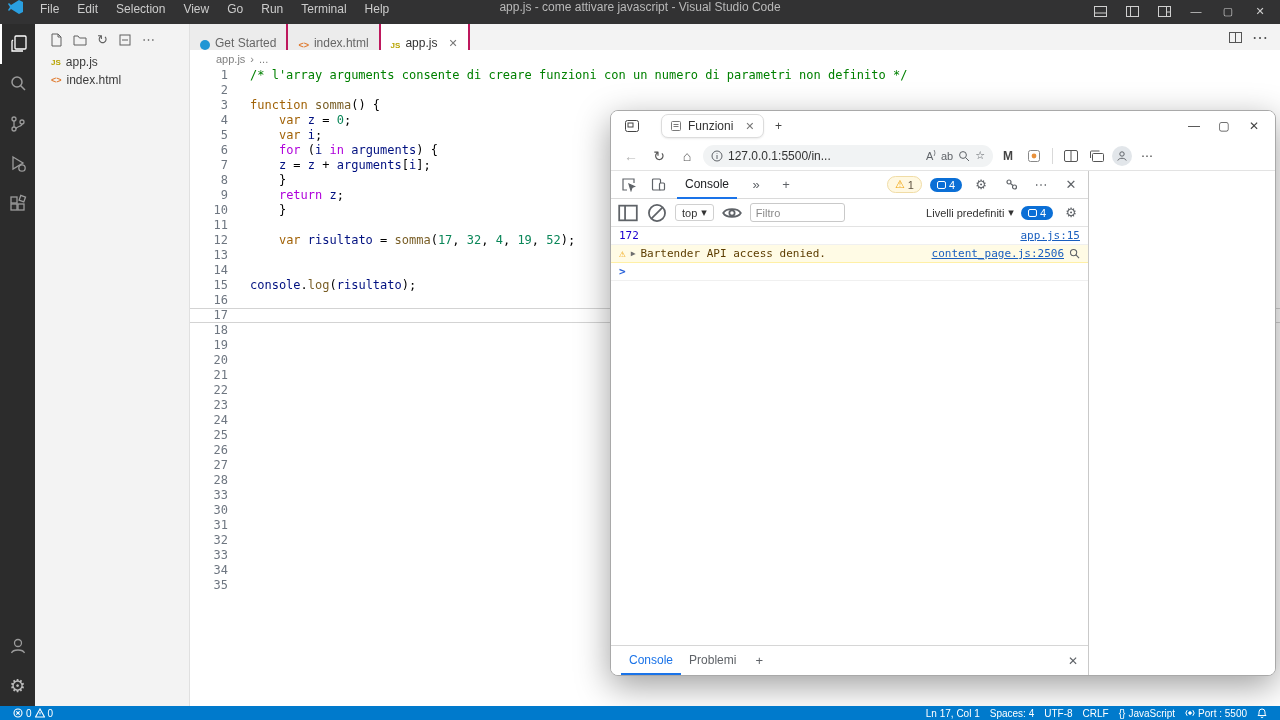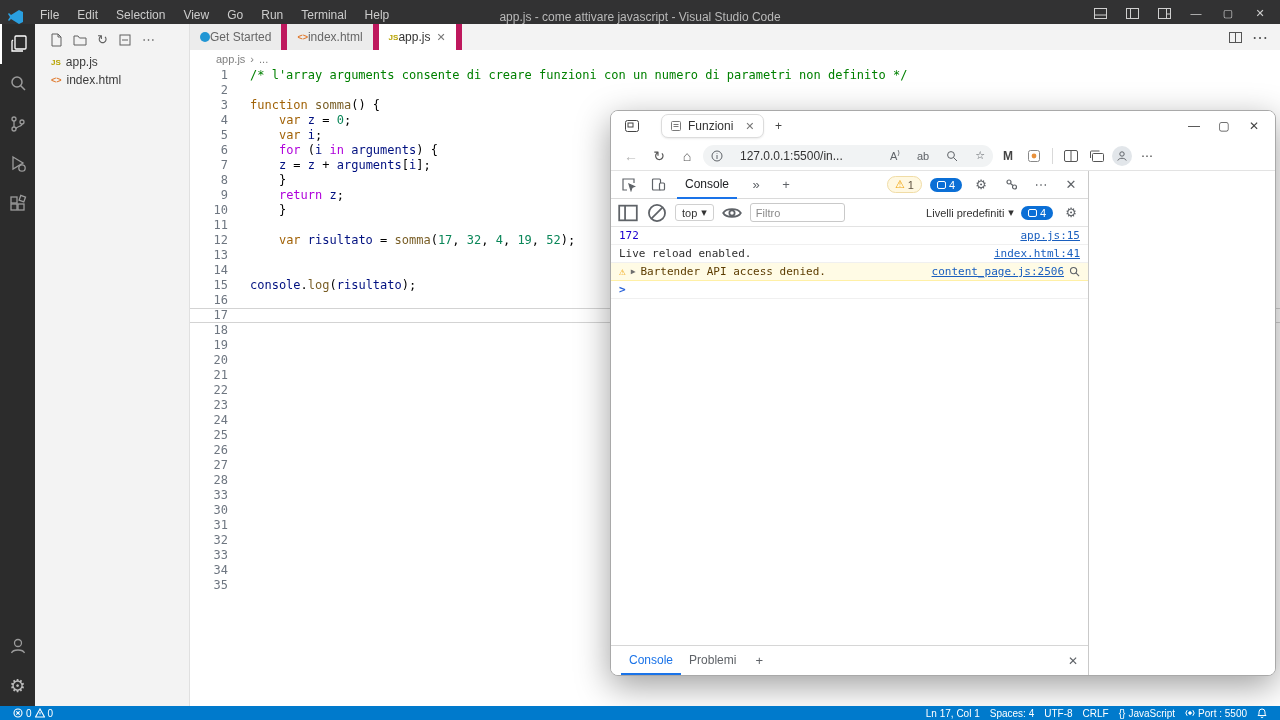--- a/index.html
+++ b/index.html
@@ -1,20 +1,20 @@
 <!DOCTYPE html>
 <html><head>
 <meta charset="utf-8">
 <style>
   * { margin:0; padding:0; box-sizing:border-box; }
   html,body { width:1280px; height:720px; overflow:hidden; font-family:"Liberation Sans",sans-serif; background:#fff; }
   .ic { display:inline-flex; align-items:center; justify-content:center; line-height:1; }
 
   
-  #titlebar { position:absolute; left:0; top:0; width:1280px; height:24px; background:#323233; display:flex; align-items:flex-end; color:#cccccc; font-size:12px; z-index:5; }
+  #titlebar { position:absolute; left:0; top:0; width:1280px; height:24px; background:#323233; display:flex; align-items:flex-start; color:#cccccc; font-size:12px; z-index:5; }
   #vscode-logo { width:16px; height:14px; margin:0 8px 0 8px; }
   #menu-items { display:flex; gap:2px; }
   .menu-item { padding:2px 8px; color:#cccccc; cursor:default; }
   #win-title { position:absolute; left:0; right:0; text-align:center; color:#b9b9b9; pointer-events:none; font-size:12px; }
   #titlebar-controls { margin-left:auto; display:flex; align-items:center; gap:4px; z-index:2; padding-right:6px; }
   .tb-ctrl { width:28px; height:22px; color:#cfcfcf; font-size:11px; display:flex; align-items:center; justify-content:center; }
 
   
   #activitybar { position:absolute; left:0; top:24px; width:35px; height:682px; background:#2c2c2c; display:flex; flex-direction:column; align-items:center; z-index:3; }
   .act-item { width:35px; height:40px; display:flex; align-items:center; justify-content:center; color:#9b9b9b; }
@@ -28,21 +28,21 @@
   #sidebar-actions { display:flex; align-items:center; gap:10px; padding:8px 10px 6px 14px; color:#616161; }
   #sidebar-actions svg { width:14px; height:14px; }
   .sb-glyph { font-size:13px; color:#616161; }
   .file-row { display:flex; align-items:center; gap:5px; height:18px; padding-left:16px; font-size:12px; color:#3b3b3b; cursor:default; }
   .badge-js { font-size:8px; font-weight:bold; color:#b7a300; }
   .badge-html { font-size:9px; font-weight:bold; color:#e07a2e; }
 
   
   #editor { position:absolute; left:190px; top:24px; width:1090px; height:682px; background:#ffffff; z-index:1; }
   #tabbar { height:26px; background:#f3f3f3; display:flex; align-items:stretch; }
-  .tab { display:flex; align-items:center; padding:0 10px; font-size:12px; color:#666; background:#ececec; border-right:6px solid #be185d; }
+  .tab { display:flex; align-items:flex-end; gap:5px; padding:0 10px; font-size:12px; color:#666; background:#ececec; border-right:2px solid #be185d; }
   .tab.active { background:#ffffff; color:#333; }
   .tab-close { margin-left:6px; color:#777; font-size:11px; }
   .tab-icon-blue { width:10px; height:10px; border-radius:50%; background:#2196d4; display:inline-block; }
   #tabbar-actions { margin-left:auto; display:flex; align-items:center; gap:10px; padding-right:12px; color:#555; }
   #breadcrumb { height:18px; display:flex; align-items:center; gap:5px; padding-left:26px; font-size:11px; color:#808080; background:#fff; }
   #code-area { position:relative; font-family:"DejaVu Sans Mono",monospace; font-size:12px; }
   .code-line { display:flex; height:15px; line-height:15px; white-space:pre; }
   .code-line.current { border-top:1px solid #d3d3d3; border-bottom:1px solid #d3d3d3; height:15px; line-height:13px; }
   .ln { width:38px; text-align:right; padding-right:0; color:#6e7681; flex:0 0 38px; }
   .code-text { padding-left:22px; }
@@ -57,21 +57,21 @@
 
   
   #edge { position:absolute; left:610px; top:110px; width:666px; height:566px; background:#fff; border:1px solid #a9a9a9; border-radius:8px; box-shadow:0 10px 34px rgba(0,0,0,0.38); z-index:4; overflow:hidden; display:flex; flex-direction:column; }
   #edge-titlebar { height:30px; display:flex; align-items:center; background:#ffffff; padding:0 6px; }
   #edge-tab { display:flex; align-items:center; gap:6px; border:1px solid #dcdcdc; border-radius:7px; height:24px; padding:0 8px; margin-left:14px; font-size:12px; color:#333; background:#fff; box-shadow:0 1px 2px rgba(0,0,0,0.08); }
   .edge-ctrl { width:30px; height:26px; display:flex; align-items:center; justify-content:center; color:#444; font-size:12px; }
   #edge-win-controls { margin-left:auto; display:flex; }
   #edge-toolbar { height:30px; display:flex; align-items:center; gap:4px; padding:0 8px; border-bottom:1px solid #e3e3e3; background:#fff; }
   .nav-ic { width:24px; height:24px; display:flex; align-items:center; justify-content:center; color:#555; font-size:14px; }
   .nav-ic.disabled { color:#b5b5b5; }
-  #address-pill { flex:0 0 290px; height:22px; background:#f1f3f4; border-radius:12px; display:flex; align-items:center; gap:17px; padding:0 8px; font-size:12px; color:#333; }
+  #address-pill { flex:0 0 290px; height:22px; background:#f1f3f4; border-radius:12px; display:flex; align-items:center; gap:5px; padding:0 8px; font-size:12px; color:#333; }
   #address-url { flex:1; white-space:nowrap; overflow:hidden; }
   .pill-ic { color:#5f6368; font-size:11px; display:inline-flex; align-items:center; }
   .pill-ic svg { width:12px; height:12px; }
   .ext-ic { width:22px; height:22px; display:flex; align-items:center; justify-content:center; font-size:12px; color:#444; }
   .tb-divider { width:1px; height:16px; background:#d9d9d9; margin:0 3px; }
   #profile-avatar { width:20px; height:20px; border-radius:50%; background:#e2e6ea; display:flex; align-items:center; justify-content:center; }
 
   #edge-content { flex:1; display:flex; min-height:0; }
   #devtools { width:478px; display:flex; flex-direction:column; border-right:1px solid #c9c9c9; background:#fff; min-height:0; }
   #page-view { flex:1; background:#ffffff; }
@@ -468,28 +468,20 @@
 
       <div id="console-rows">
           <div class="console-row result">
             <span class="crow-left">
               <span class="crow-text">172</span>
             </span>
             <span class="crow-right">
               <span class="src-link">app.js:15</span>
             </span>
           </div>
-          <div class="console-row log">
-            <span class="crow-left">
-              <span class="crow-text">Live reload enabled.</span>
-            </span>
-            <span class="crow-right">
-              <span class="src-link">index.html:41</span>
-            </span>
-          </div>
           <div class="console-row warning">
             <span class="crow-left">
               <span class="warn-ic">⚠</span>
               <span class="expand-ic">▶</span>
               <span class="crow-text">Bartender API access denied.</span>
             </span>
             <span class="crow-right">
               <span class="src-link">content_page.js:2506</span>
               <span class="ic">
                 <svg width="11" height="11" viewBox="0 0 12 12" fill="none" stroke="#5f6368" stroke-width="1.2">

